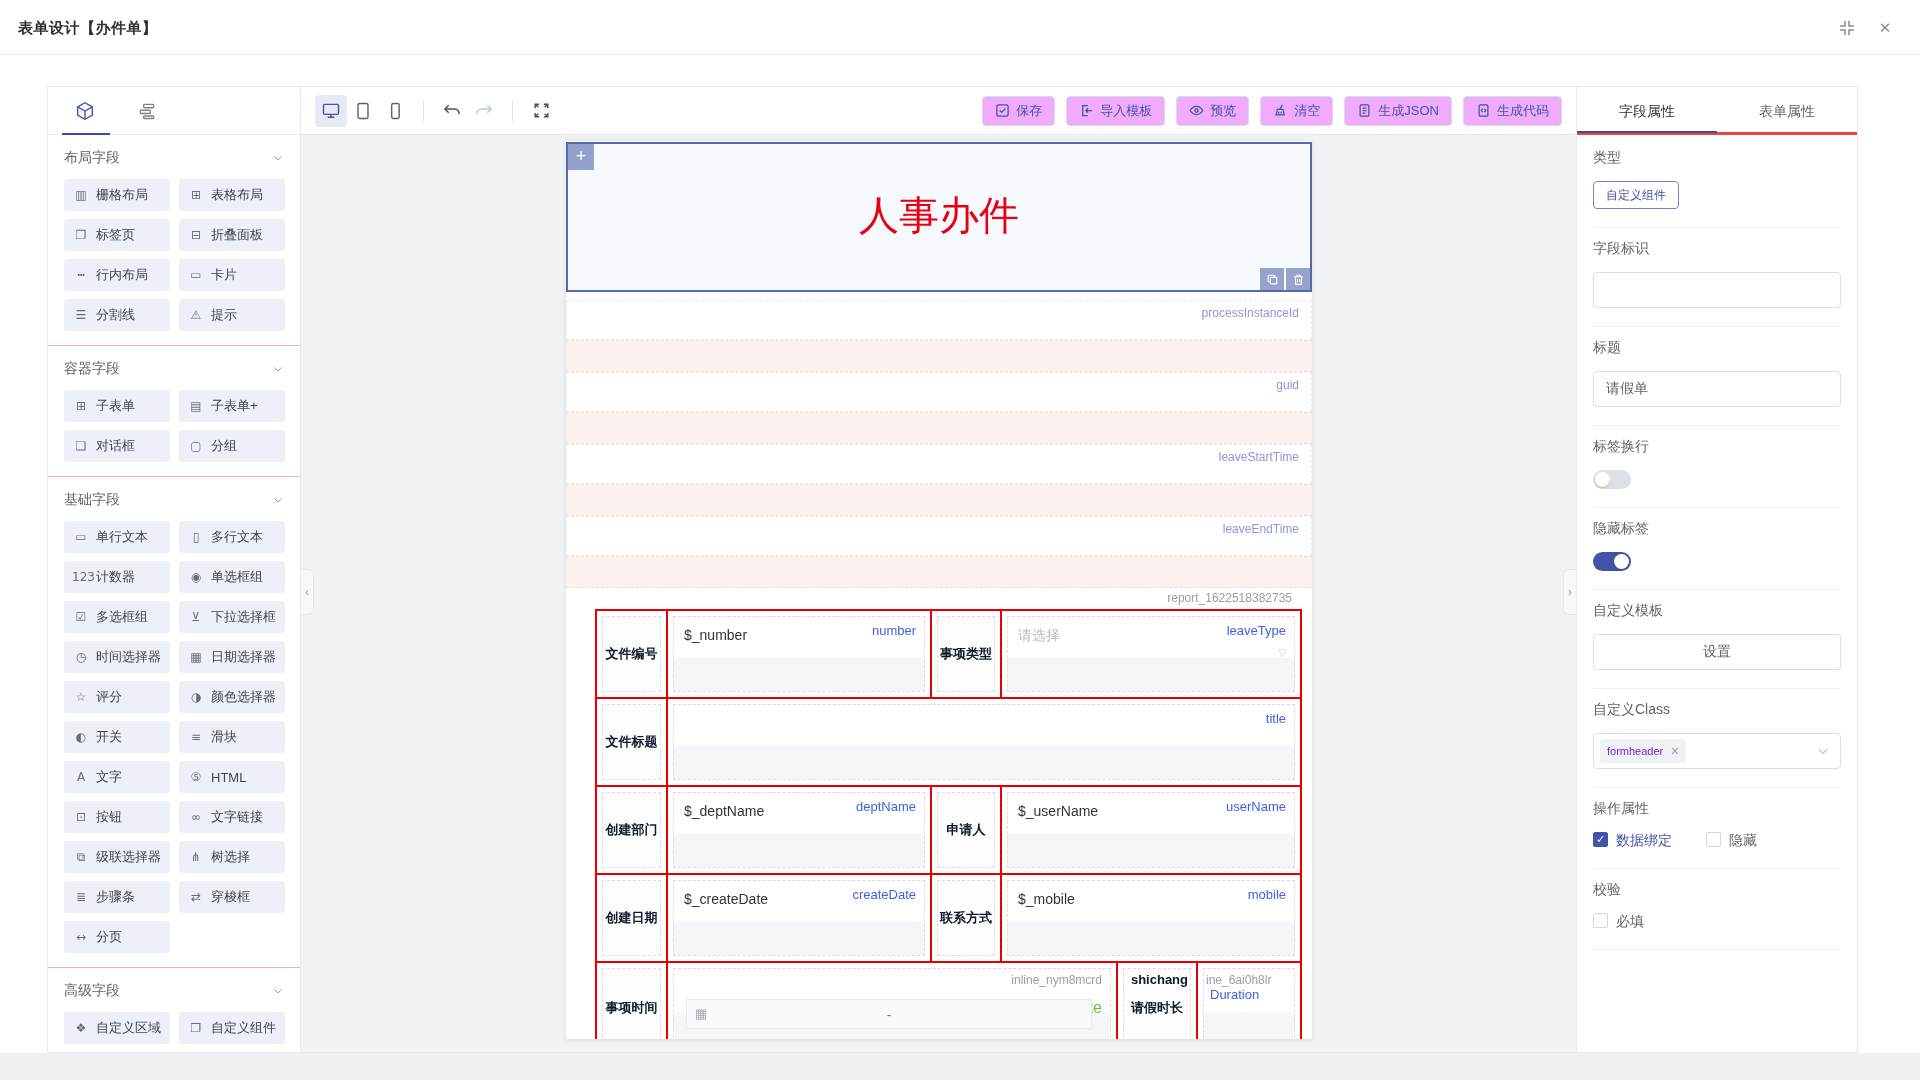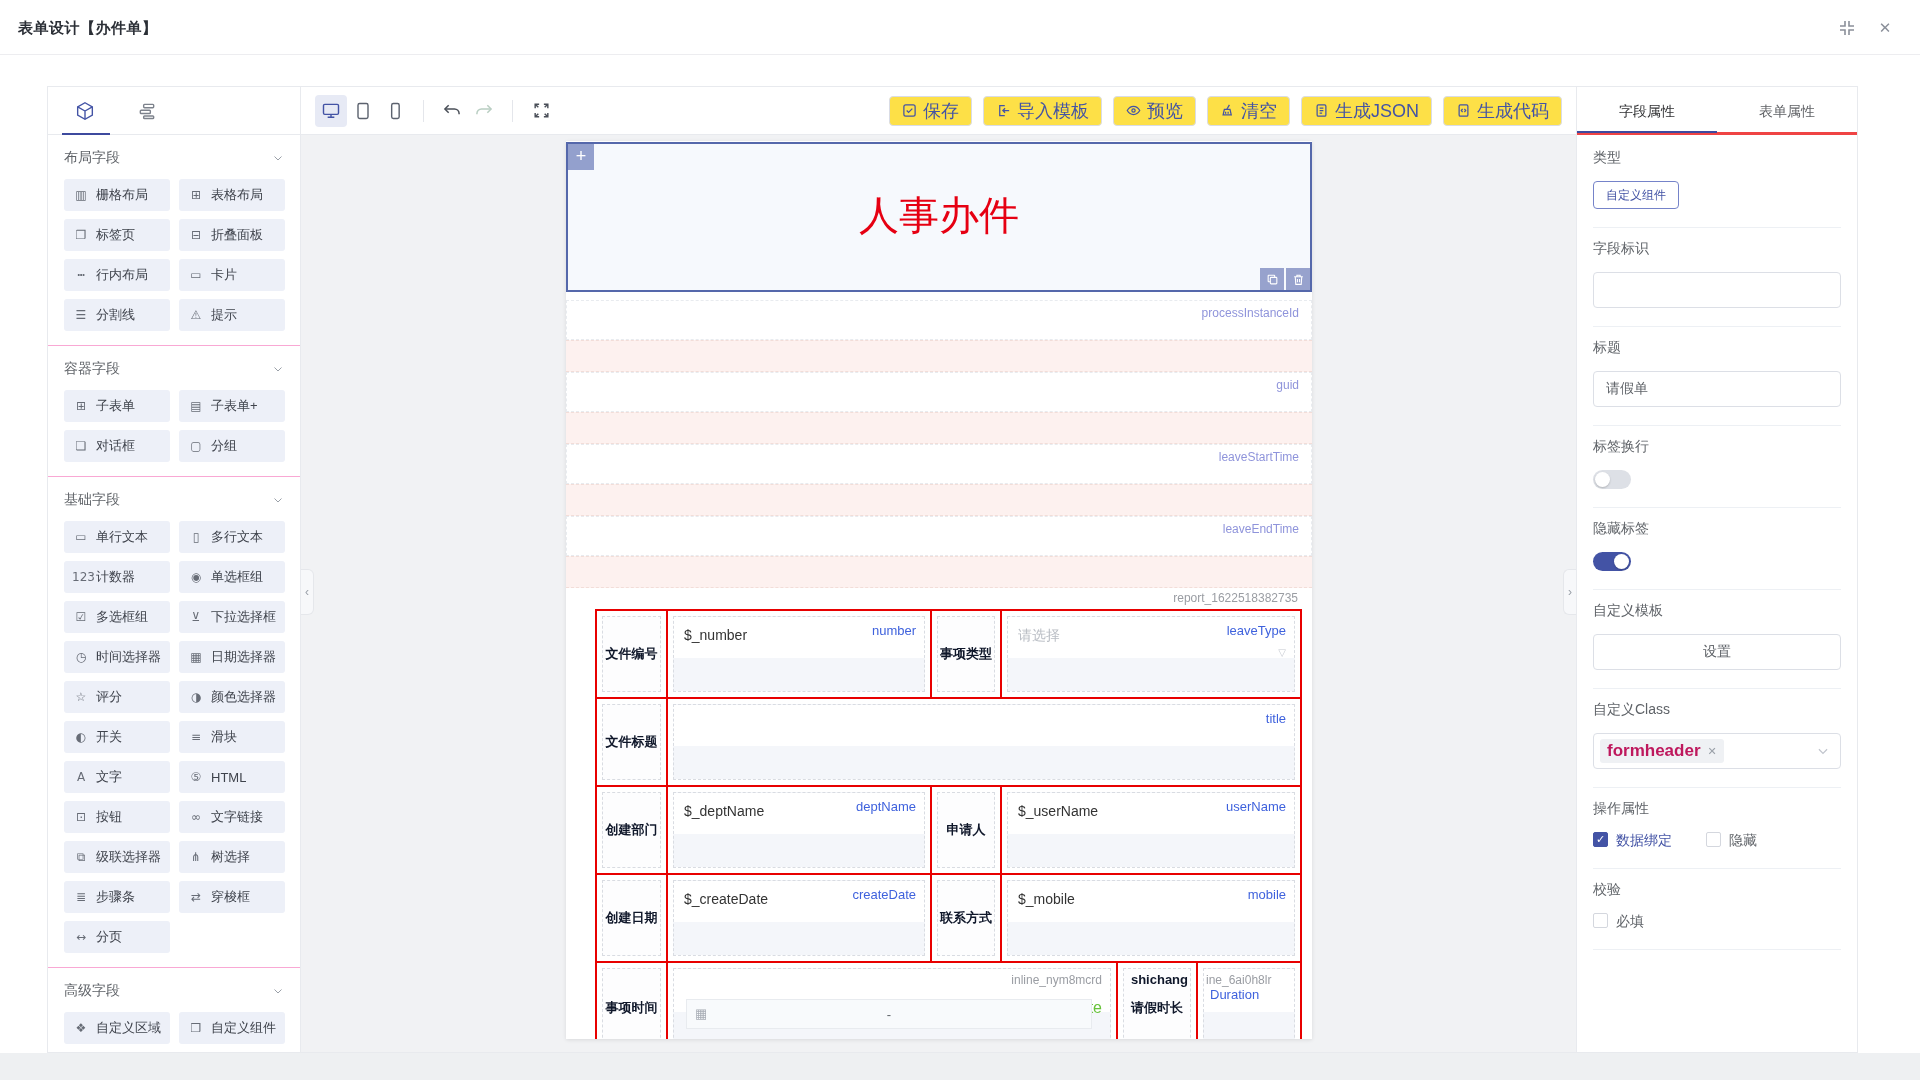--- a/index.html
+++ b/index.html
@@ -39,43 +39,43 @@
 
   
   .center { flex:1; display:flex; flex-direction:column; min-width:0; }
   .tbar { height:48px; border-bottom:1px solid #e8eaee; display:flex; align-items:center;
     padding:0 14px; flex:none; }
   .tb-ic { width:32px; height:32px; border-radius:4px; display:flex; align-items:center;
     justify-content:center; cursor:pointer; flex:none; }
   .tb-ic.active { background:#e7eaf5; }
   .tb-sep { width:1px; height:22px; background:#e4e6eb; margin:0 12px; flex:none; }
   .tb-spacer { flex:1; }
-  .tb-btn { height:30px; padding:0 12px; background:#fde047; border:1px solid #d9dce6; border-radius:4px;
-    display:flex; align-items:center; gap:6px; font-size:18px; color:#4353a5; cursor:pointer;
+  .tb-btn { height:30px; padding:0 12px; background:#f0abfc; border:1px solid #d9dce6; border-radius:4px;
+    display:flex; align-items:center; gap:6px; font-size:13px; color:#4353a5; cursor:pointer;
     margin-left:11px; flex:none; white-space:nowrap; }
 
   .canvas { flex:1; background:#f1f2f4; position:relative; overflow:hidden; }
   .page { position:absolute; left:265px; top:6px; width:746px; height:898px; background:#fff;
     box-shadow:0 1px 4px rgba(0,0,0,.10); overflow:hidden; }
 
   .selblk { position:absolute; left:0; top:1px; width:746px; height:150px;
     border:2px solid #5568ab; background:#f6f9fd; cursor:pointer; }
   .selblk .ftitle { width:100%; text-align:center; line-height:142px; font-size:40px; color:#e60012; }
   .movehandle { position:absolute; left:0; top:0; width:26px; height:26px; background:#93a0cd;
     color:#fff; font-size:18px; line-height:24px; text-align:center; cursor:move; }
   .selacts { position:absolute; right:0; bottom:0; display:flex; }
   .selact { width:24px; height:22px; background:#97a2cd; display:flex; align-items:center;
     justify-content:center; margin-left:2px; cursor:pointer; }
 
   .frows { position:absolute; left:0; top:159px; width:746px; }
   .fwhite { height:40px; position:relative; border:1px dashed #e8ebef; background:#fff; cursor:pointer; }
   .fwhite .ref { position:absolute; right:12px; top:5px; font-size:12px; color:#8f94db; }
   .fpink { height:32px; background:#fdf1ef; border-top:1px dashed #f2ddd8; border-bottom:1px dashed #f2ddd8; }
   .reportrow { height:21px; position:relative; }
-  .reportrow .ref { position:absolute; right:14px; top:3px; font-size:12px; color:#9a9da3; }
+  .reportrow .ref { position:absolute; right:20px; top:3px; font-size:12px; color:#9a9da3; }
 
   
   .rtable { margin-left:29px; width:707px; border:2px solid #e80000; }
   .trow { display:grid; border-bottom:2px solid #e80000; height:88px; }
   .trow:last-child { border-bottom:none; height:90px; }
   .trow.cols4 { grid-template-columns:71px 264px 70px 1fr; }
   .trow.cols2 { grid-template-columns:71px 1fr; }
   .trow.cols4b { grid-template-columns:71px 450px 80px 1fr; }
   .tcell { border-right:2px solid #e80000; position:relative; overflow:hidden; }
   .tcell:last-child { border-right:none; }
@@ -125,21 +125,21 @@
     font-family:"Liberation Sans","DejaVu Sans",sans-serif; }
   .toggle { width:38px; height:19px; border-radius:10px; background:#dde0e6; position:relative; cursor:pointer; }
   .toggle .knob { position:absolute; top:2px; left:2px; width:15px; height:15px; border-radius:50%;
     background:#fff; box-shadow:0 1px 2px rgba(0,0,0,.2); }
   .toggle.on { background:#4353a5; }
   .toggle.on .knob { left:auto; right:2px; }
   .selbox { width:100%; height:36px; border:1px solid #dcdfe6; border-radius:4px; position:relative;
     background:#fff; cursor:pointer; }
   .seltag { position:absolute; left:6px; top:5px; height:24px; background:#eff1f4; border-radius:3px;
     display:flex; align-items:center; gap:7px; padding:0 7px; }
-  .seltag .t { font-size:17px; color:#be185d;font-weight:bold; }
+  .seltag .t { font-size:11px; color:#6d28d9; }
   .seltag .x { font-size:11px; color:#9aa0a8; cursor:pointer; }
   .selcaret { position:absolute; right:10px; top:10px; }
   .cbrow { display:flex; align-items:flex-start; gap:8px; }
   .cb { width:15px; height:15px; border:1px solid #d4d7de; border-radius:2px; background:#fff;
     display:inline-block; position:relative; cursor:pointer; flex:none; }
   .cb.checked { background:#4353a5; border-color:#4353a5; }
   .cb.checked::after { content:"✓"; position:absolute; left:2px; top:0px; color:#fff; font-size:11px; }
   .cblab { font-size:14px; color:#5f6368; }
   .cblab.on { color:#4353a5; }
 

